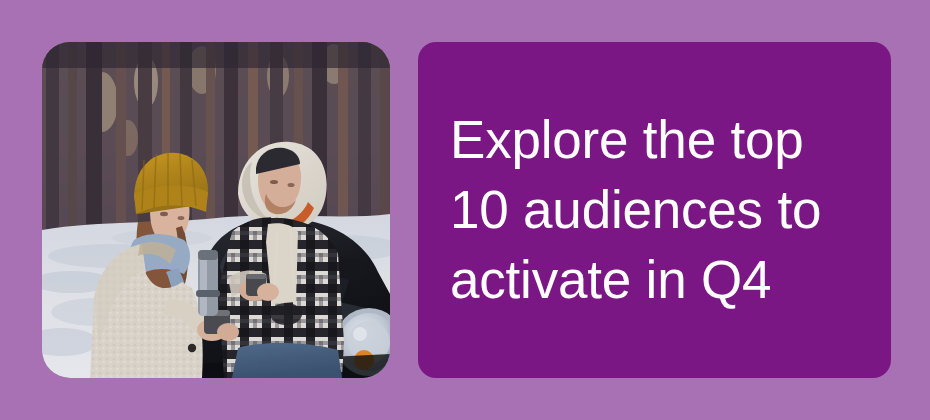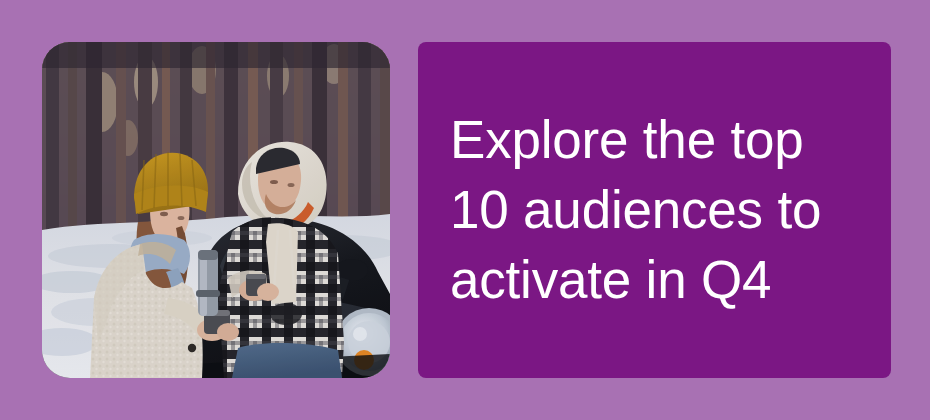--- a/index.html
+++ b/index.html
@@ -38,21 +38,21 @@
     height: 100%;
   }
 
   
   .text-panel {
     position: absolute;
     left: 418px;
     top: 42px;
     width: 473px;
     height: 336px;
-    border-radius: 8px;
+    border-radius: 18px;
     background: #7b1784;
     box-sizing: border-box;
     display: flex;
     align-items: center;
   }
   .headline {
     margin: 0;
     padding: 0 26px 0 32px;
     color: #ffffff;
     font-family: "Liberation Sans", sans-serif;

